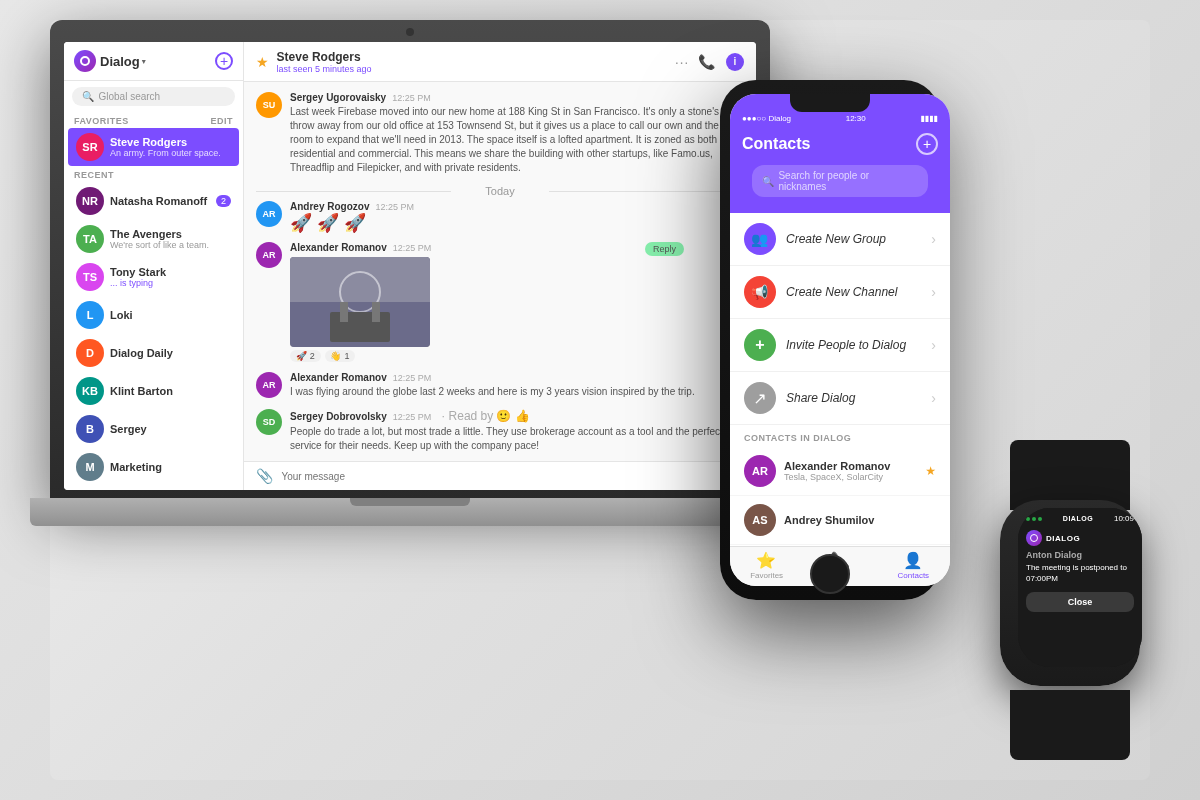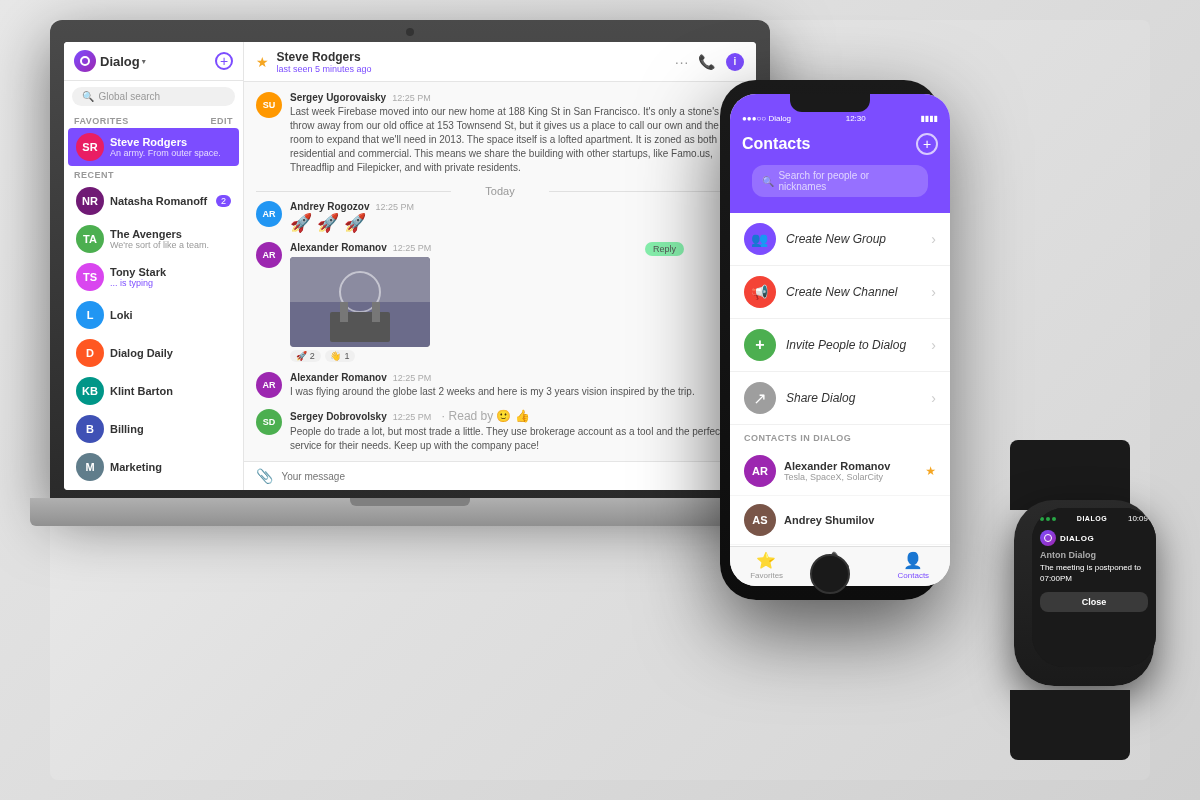--- a/index.html
+++ b/index.html
@@ -545,21 +545,21 @@
     
     .apple-watch {
       position: absolute;
       right: 0;
       bottom: 80px;
       width: 160px;
       height: 200px;
     }
     .watch-frame {
       position: absolute;
-      top: 0; left: 24px;
+      top: 0; left: 10px;
       width: 140px;
       height: 186px;
       background: linear-gradient(180deg, #2a2a2a 0%, #1a1a1a 100%);
       border-radius: 40px;
       box-shadow: 0 15px 40px rgba(0,0,0,0.6);
     }
     .watch-screen {
       position: absolute;
       top: 8px; left: 18px;
       width: 124px;
@@ -760,21 +760,21 @@
             </div>
             <div class="chat-item">
               <div class="chat-avatar" style="background:#009688;">KB</div>
               <div class="chat-info">
                 <div class="chat-name">Klint Barton</div>
               </div>
             </div>
             <div class="chat-item">
               <div class="chat-avatar" style="background:#3f51b5;">B</div>
               <div class="chat-info">
-                <div class="chat-name">Billing</div>
+                <div class="chat-name">Sergey</div>
               </div>
             </div>
             <div class="chat-item">
               <div class="chat-avatar" style="background:#607d8b;">M</div>
               <div class="chat-info">
                 <div class="chat-name">Marketing</div>
               </div>
             </div>
             <div class="chat-item">
               

